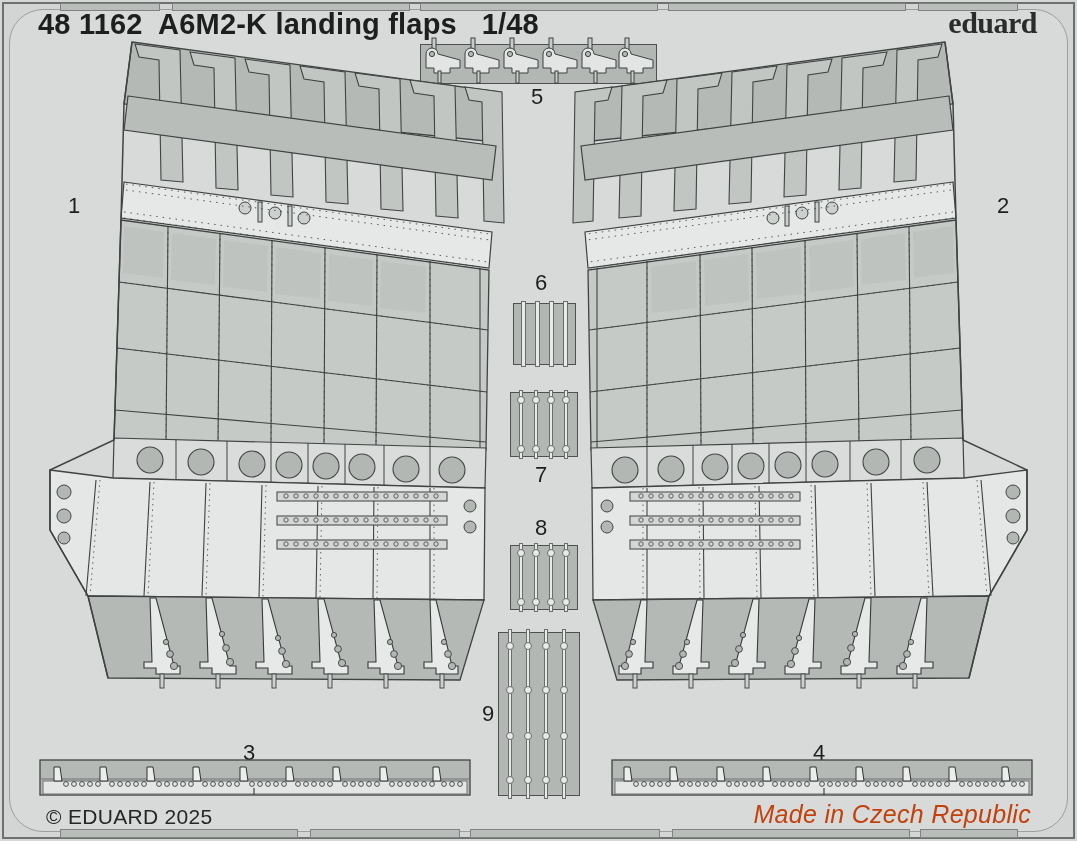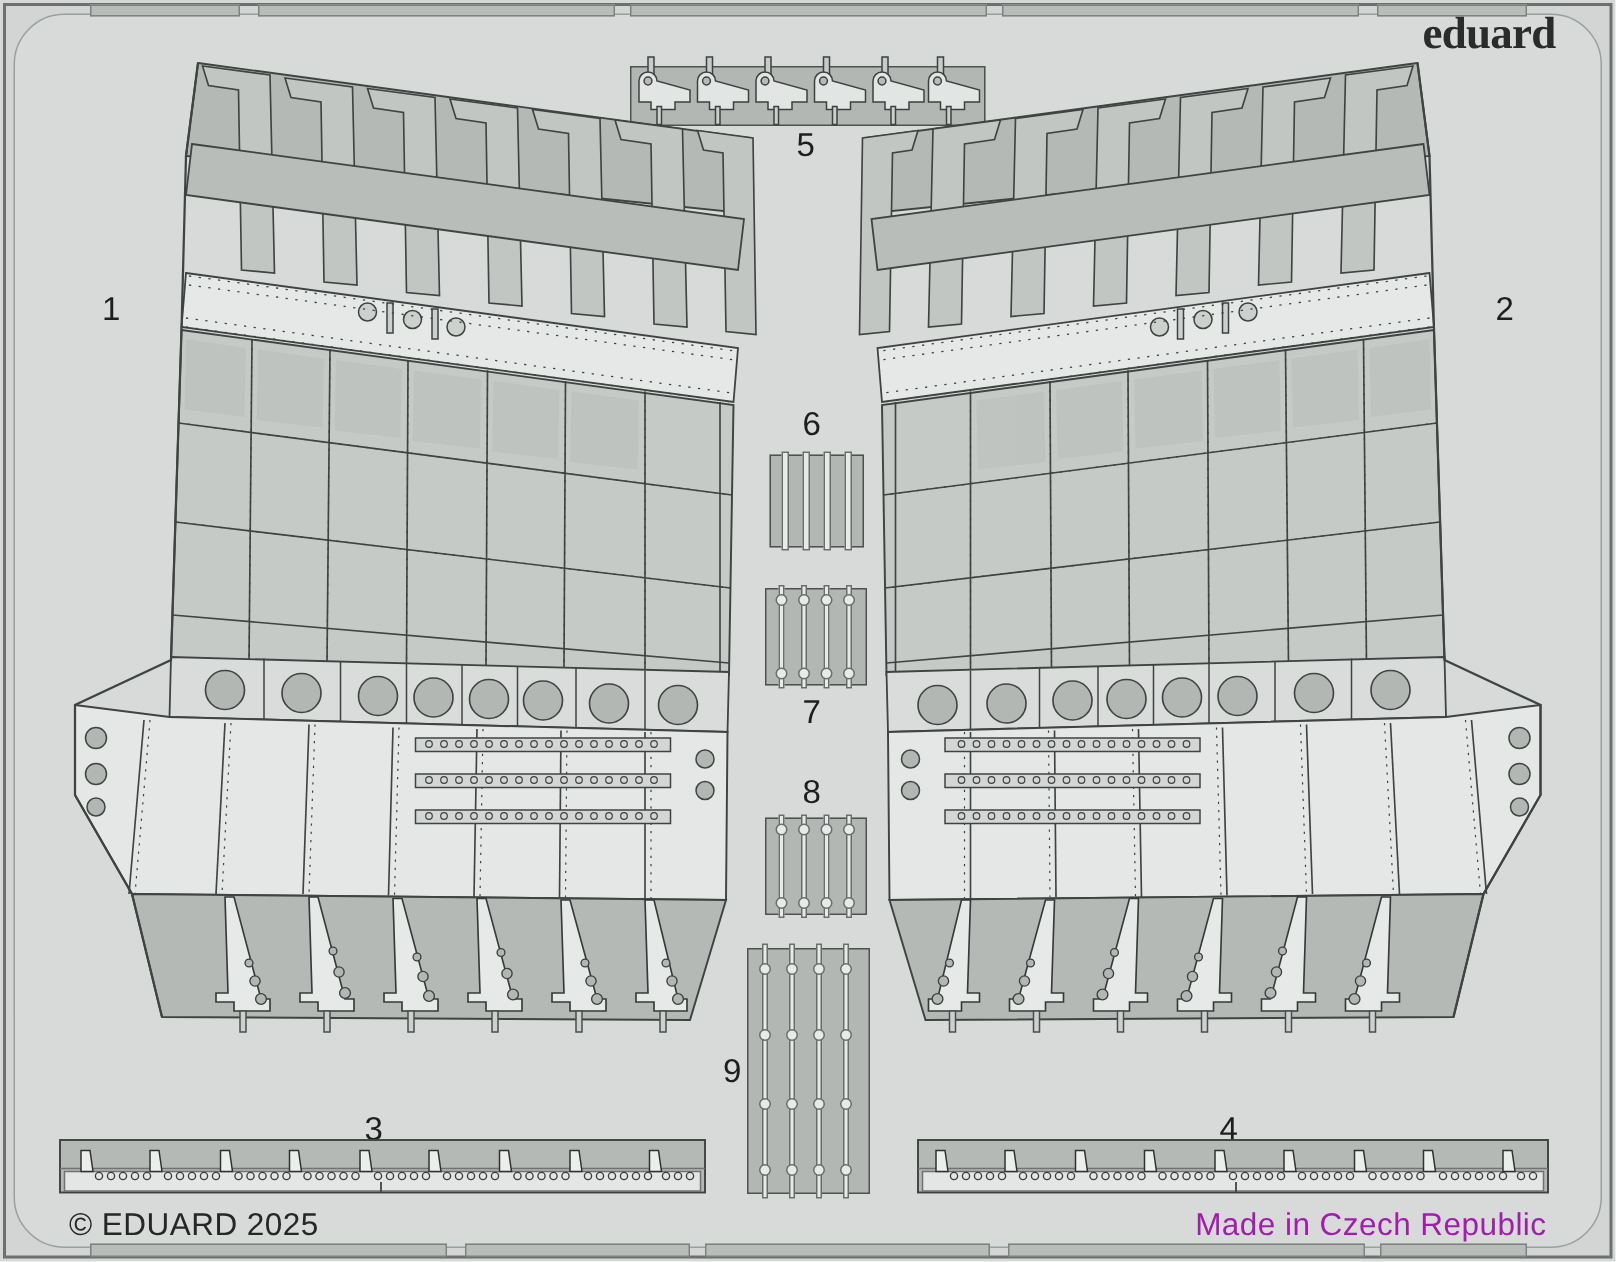--- a/index.html
+++ b/index.html
@@ -42,21 +42,21 @@
     font-size:30px;font-weight:bold;color:#2a2c2b;
     letter-spacing:-0.5px;
     text-align:right;
   }
   #copyright{
     position:absolute;left:46px;bottom:12px;
     font-size:21px;color:#242726;letter-spacing:.3px;text-align:center;
   }
   #made-in{
     position:absolute;right:46px;bottom:12px;
-    font-size:21px;color:#a21caf;letter-spacing:.3px;
+    font-size:25px;color:#c2410c;letter-spacing:.3px;font-style:italic;
   }
   .part-label{
     position:absolute;
     font-size:22px;color:#1d1f1e;
     line-height:1;
   }
 
   
   .pe{position:absolute;}
   .frame-box{
@@ -93,20 +93,21 @@
   <div class="tab" style="left:420px;top:3px;width:238px;"></div>
   <div class="tab" style="left:668px;top:3px;width:238px;"></div>
   <div class="tab" style="left:918px;top:3px;width:100px;"></div>
 
   <div class="tab bottom" style="left:60px;bottom:3px;width:238px;"></div>
   <div class="tab bottom" style="left:310px;bottom:3px;width:150px;"></div>
   <div class="tab bottom" style="left:470px;bottom:3px;width:190px;"></div>
   <div class="tab bottom" style="left:672px;bottom:3px;width:238px;"></div>
   <div class="tab bottom" style="left:920px;bottom:3px;width:98px;"></div>
 
+  <div id="title">48 1162  A6M2-K landing flaps   1/48</div>
   <div id="logo">eduard</div>
   <div id="copyright">© EDUARD 2025</div>
   <div id="made-in">Made in Czech Republic</div>
 
   <div class="part-label" style="left:68px;top:195px;">1</div>
   <div class="part-label" style="left:997px;top:195px;">2</div>
   <div class="part-label" style="left:243px;top:742px;">3</div>
   <div class="part-label" style="left:813px;top:742px;">4</div>
   <div class="part-label" style="left:531px;top:86px;">5</div>
   <div class="part-label" style="left:535px;top:272px;">6</div>

